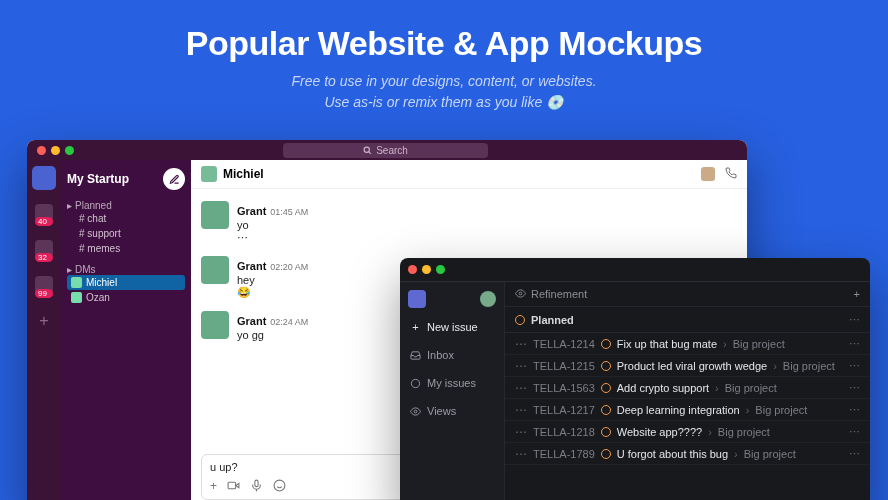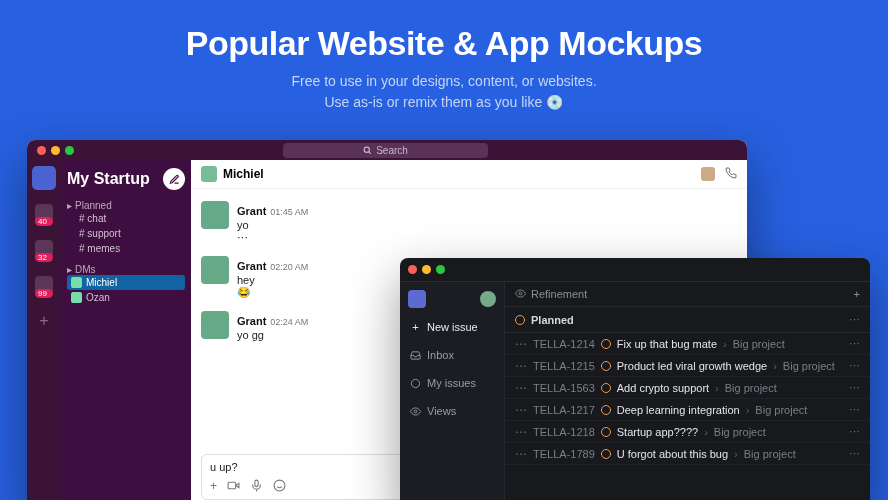--- a/index.html
+++ b/index.html
@@ -1,40 +1,40 @@
 <!DOCTYPE html>
 <html><head>
 <meta charset="utf-8">
 <style>
 * { margin: 0; padding: 0; box-sizing: border-box; }
 body { font-family: -apple-system, BlinkMacSystemFont, "Segoe UI", Helvetica, Arial, sans-serif; background: #2760e0; width: 888px; height: 500px; overflow: hidden; position: relative; }
 .hero { text-align: center; padding-top: 24px; color: #fff; }
 .hero h1 { font-weight: 800; font-size: 34px; letter-spacing: -0.5px; }
-.hero p { color: #c6d5f5; font-size: 14px; margin-top: 8px; line-height: 1.5; }
+.hero p { color: #c6d5f5; font-size: 14px; margin-top: 8px; line-height: 1.5; font-style: italic; }
 .hero .emoji { display: inline-block; }
 
 .window { position: absolute; border-radius: 8px; box-shadow: 0 20px 50px rgba(0,0,0,0.4); overflow: hidden; }
 
 
 .slack { left: 27px; top: 140px; width: 720px; height: 370px; background: #fff; display: flex; flex-direction: column; }
 .slack-titlebar { height: 20px; background: #3a1336; display: flex; align-items: center; padding: 0 10px; }
 .dots { display: flex; gap: 5px; }
 .dot { width: 9px; height: 9px; border-radius: 50%; }
 .dot.r { background: #fe5f57; } .dot.y { background: #febc2e; } .dot.g { background: #28c840; }
 .slack-title-search { flex: 1; display: flex; justify-content: center; }
 .slack-title-search .search { background: #5a3157; color: #c9b5c7; font-size: 10px; padding: 2px 80px; border-radius: 4px; display: flex; align-items: center; gap: 4px; }
 .slack-body { flex: 1; display: flex; background: #fff; }
 .rail { width: 34px; background: #3a1336; display: flex; flex-direction: column; align-items: center; padding-top: 6px; gap: 14px; }
 .rail .ws-icon { width: 24px; height: 24px; border-radius: 5px; background: #4a63d0; position: relative; }
 .rail .badge { font-size: 8px; color:#fff; background:#e01e5a; border-radius:6px; padding:0 3px; position: relative; margin-top:-5px; }
 .rail .mini { width: 18px; height: 18px; border-radius: 4px; background: #5c3658; }
 .rail .add { color:#8a6a88; font-size: 16px; }
 
 .sidebar { width: 130px; background: #3f0e40; color: #cfc3ce; font-size: 11px; padding: 8px 6px; }
-.sidebar .teamname { color:#fff; font-weight:700; font-size: 16px; display:flex; align-items:center; gap:4px; margin-bottom:10px; }
+.sidebar .teamname { color:#fff; font-weight:700; font-size: 12px; display:flex; align-items:center; gap:4px; margin-bottom:10px; }
 .sidebar .compose { width: 22px; height: 22px; background:#fff; border-radius:50%; margin-left:auto; display:flex; align-items:center; justify-content:center; color:#3f0e40; font-size:11px; }
 .sidebar .section { margin-top: 8px; }
 .sidebar .section-title { font-size: 10px; opacity: 0.85; display:flex; align-items:center; gap:3px; }
 .sidebar .ch-item { font-size: 10px; padding: 2px 2px 2px 12px; }
 .sidebar .dm-item { font-size: 10px; padding: 2px 2px 2px 4px; display:flex; align-items:center; gap:4px; }
 .sidebar .dm-item .av { width:11px; height:11px; border-radius:2px; background:#7da; }
 .sidebar .dm-item.active { background:#1164a3; color:#fff; border-radius:3px; }
 
 .chat { flex:1; display:flex; flex-direction:column; background:#fff; }
 .chat-header { display:flex; align-items:center; padding: 6px 10px; border-bottom:1px solid #eee; gap:6px; }
@@ -322,21 +322,21 @@
             <span class="ring"></span>
             <span class="title">Deep learning integration</span>
             <span class="chv">›</span>
             <span class="proj">Big project</span>
             <span class="dots-ic">⋯</span>
           </div>
           <div class="issue">
             <span class="priority">⋯</span>
             <span class="id">TELLA-1218</span>
             <span class="ring"></span>
-            <span class="title">Startup app????</span>
+            <span class="title">Website app????</span>
             <span class="chv">›</span>
             <span class="proj">Big project</span>
             <span class="dots-ic">⋯</span>
           </div>
           <div class="issue">
             <span class="priority">⋯</span>
             <span class="id">TELLA-1789</span>
             <span class="ring"></span>
             <span class="title">U forgot about this bug</span>
             <span class="chv">›</span>

